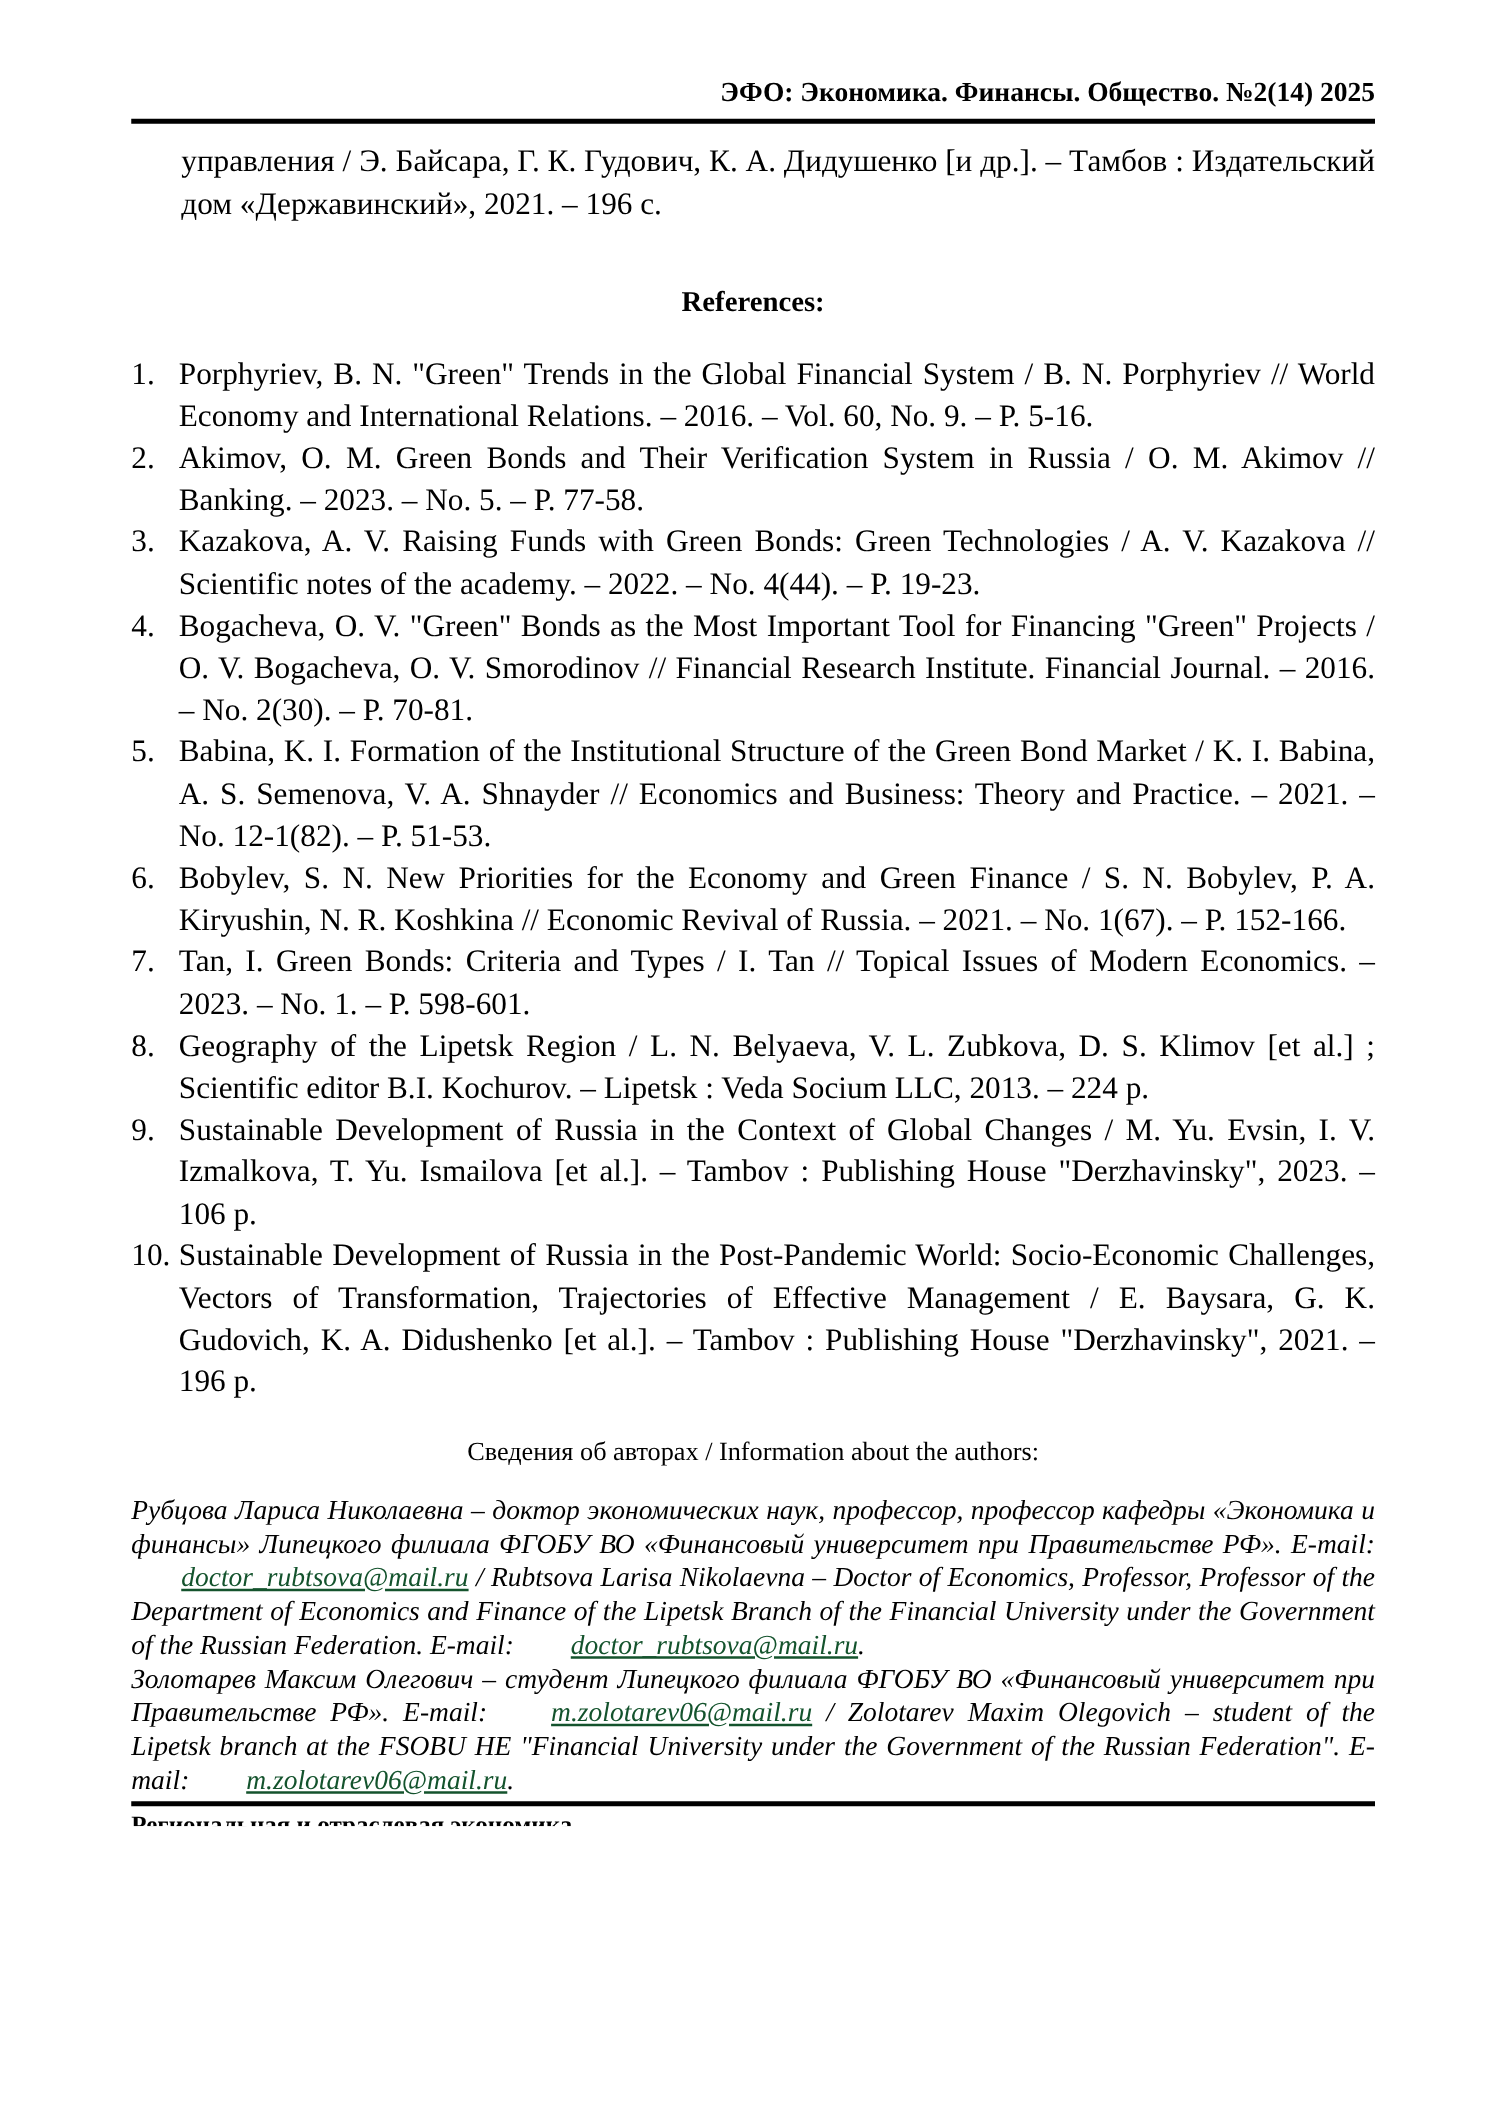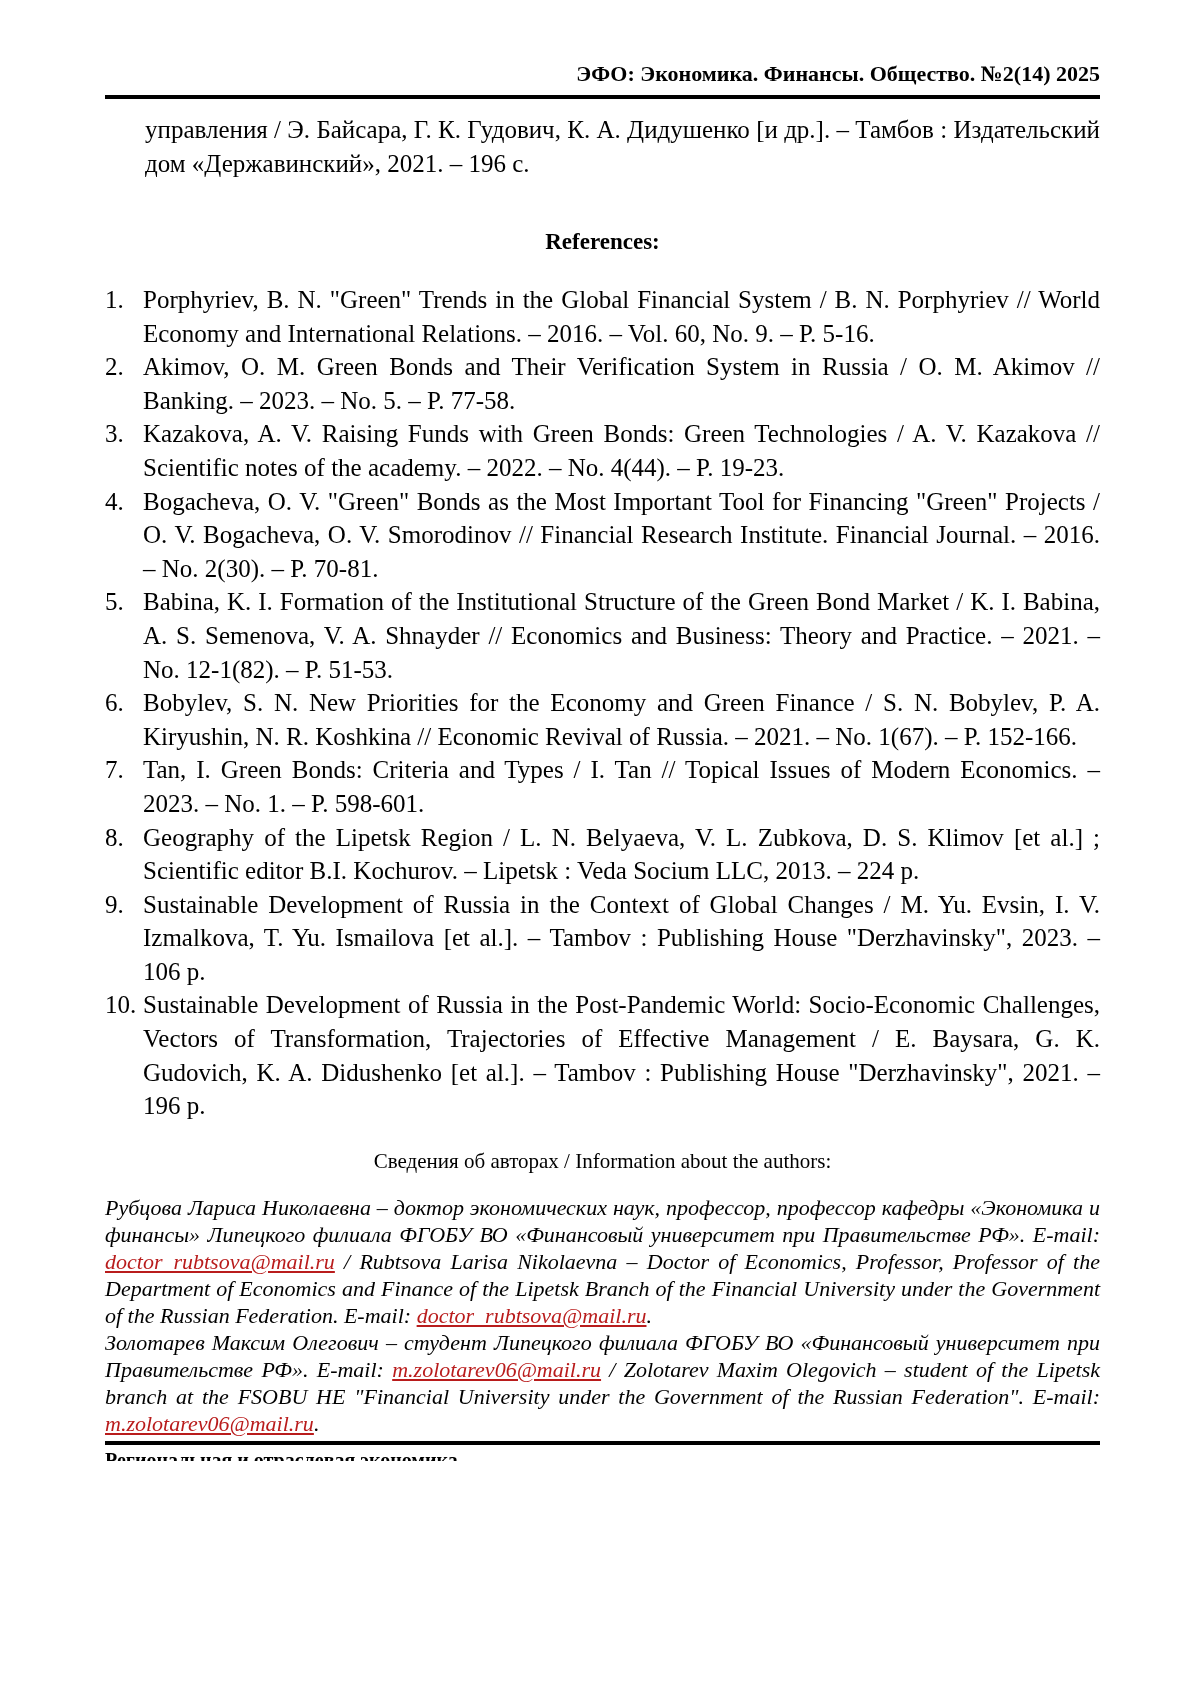--- a/index.html
+++ b/index.html
@@ -64,23 +64,24 @@
   .author-para {
     margin: 0;
     font-size: 22px;
     line-height: 27px;
     font-style: italic;
     text-align: justify;
   }
   .author-para.first { margin-top: 20px; }
   .seg-bold { font-weight: normal; }
   .seg-link {
-    color: #b91c1c;
+    color: #14532d;
     text-decoration: underline;
     cursor: pointer;
+    margin-left: 40px;
   }
   .rule-bottom { margin-top: 4px; }
   .footer-label {
     margin-top: 3px;
     font-size: 20px;
     font-weight: bold;
     line-height: 25px;
   }
   .page-number {
     margin-top: 14px;

